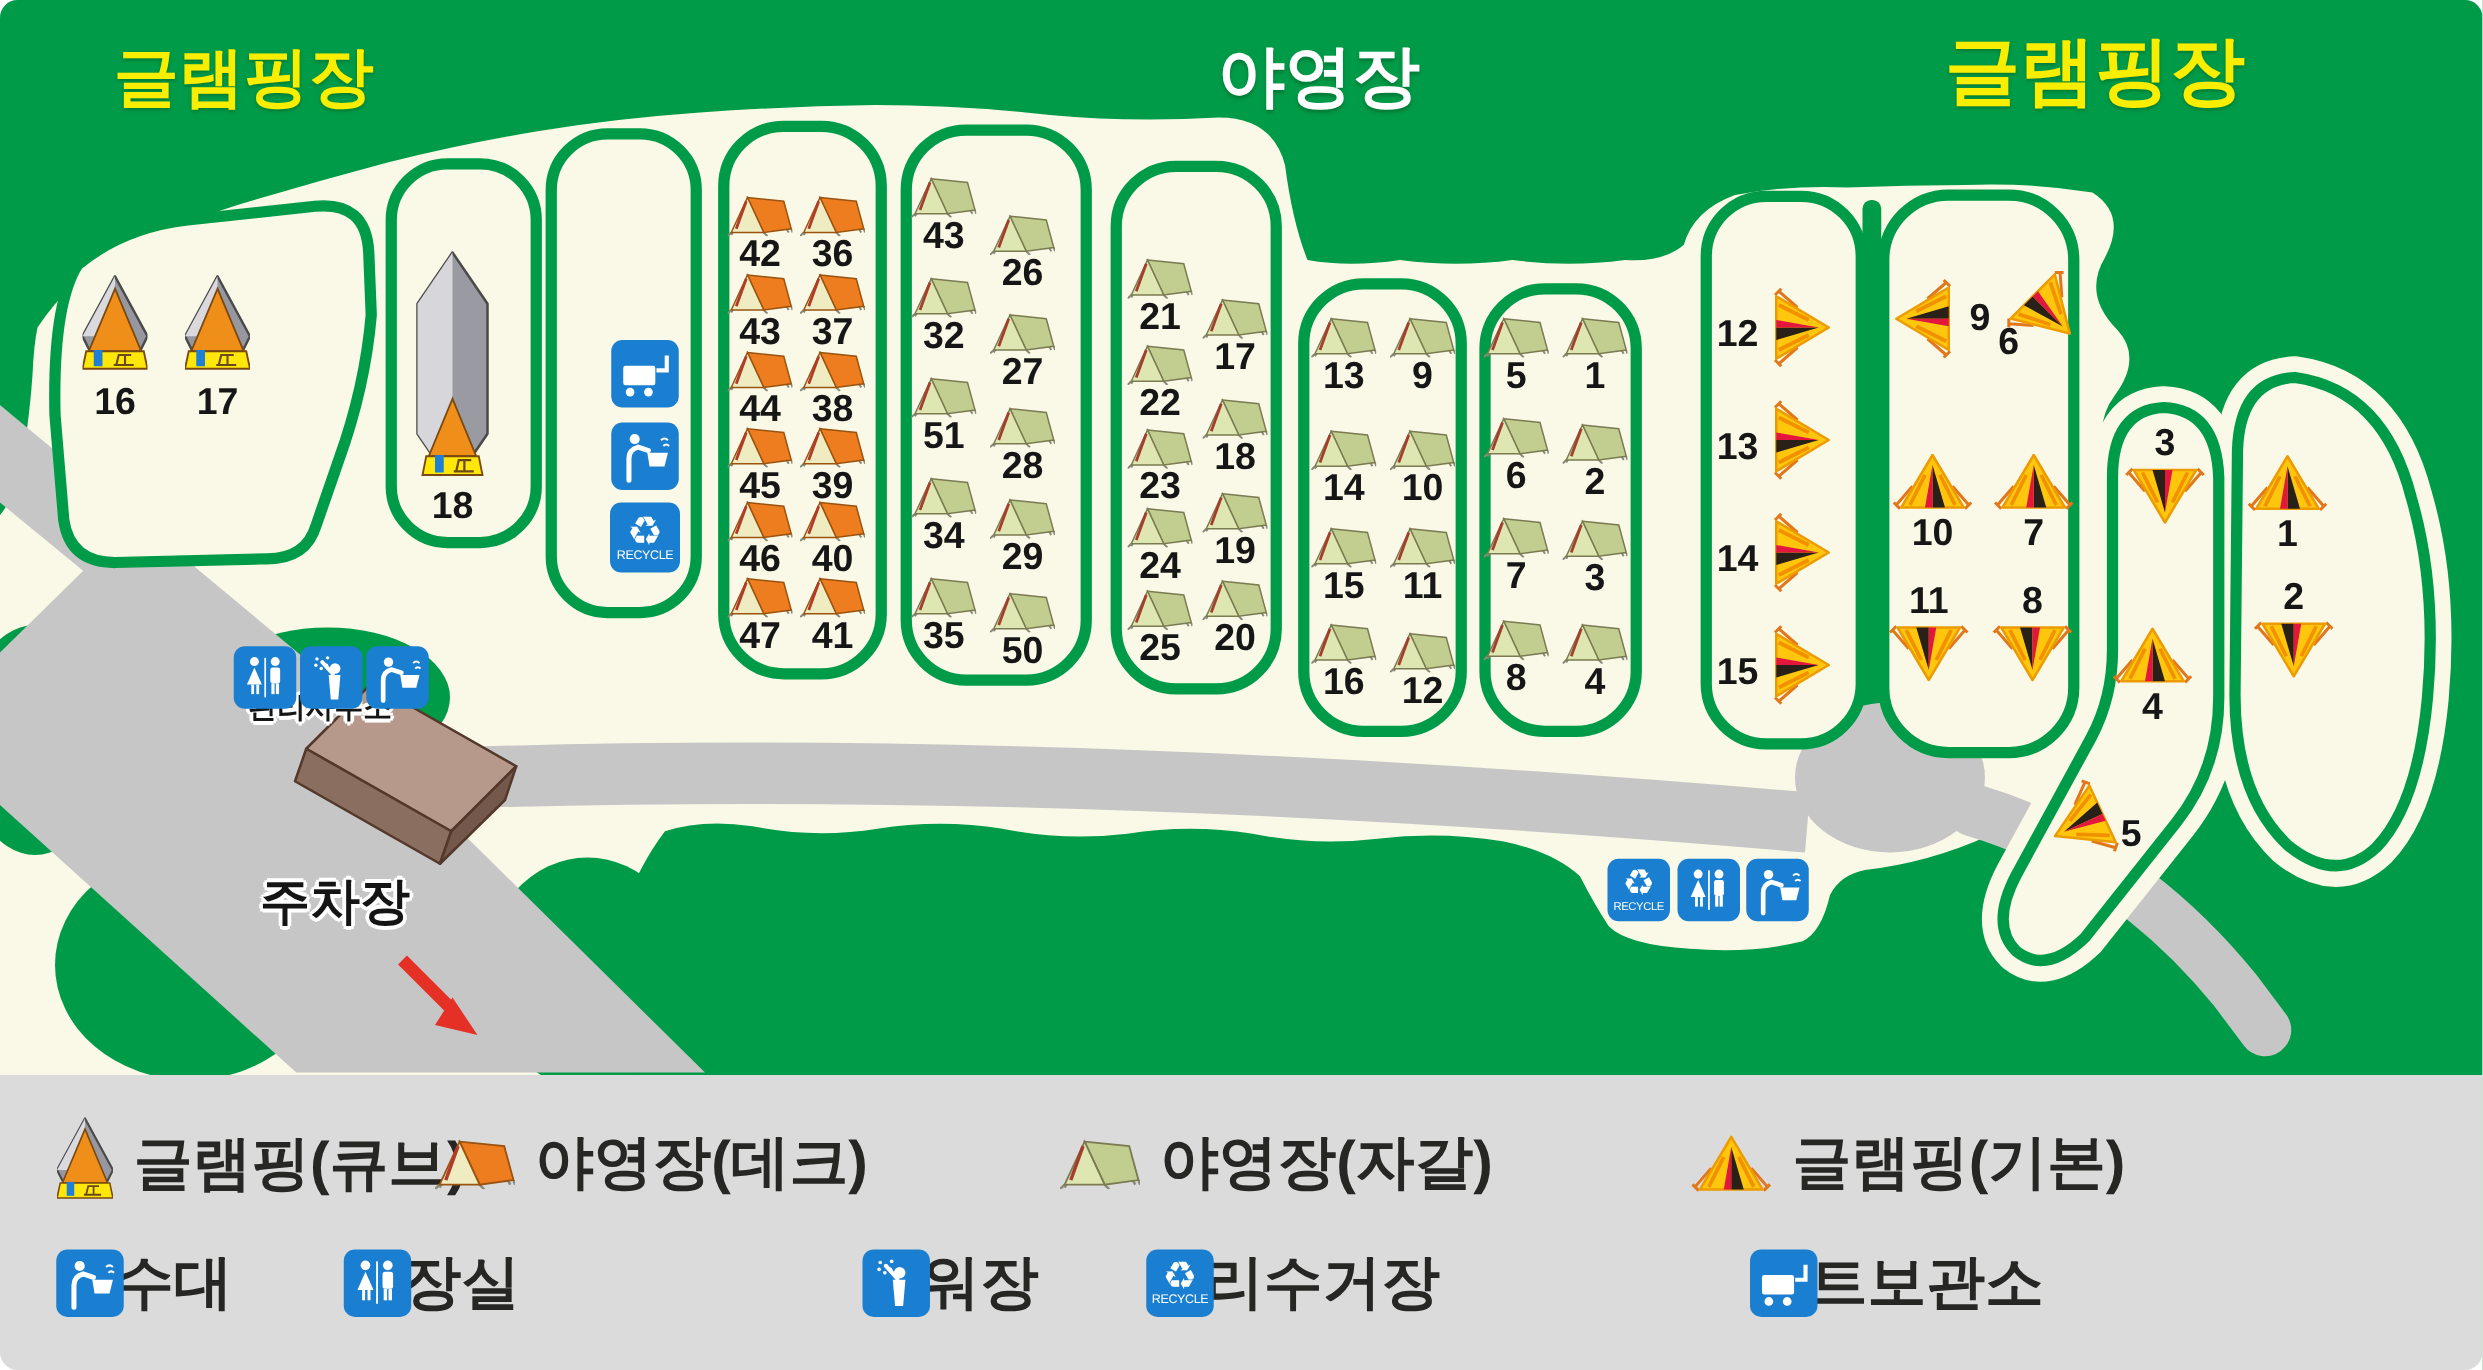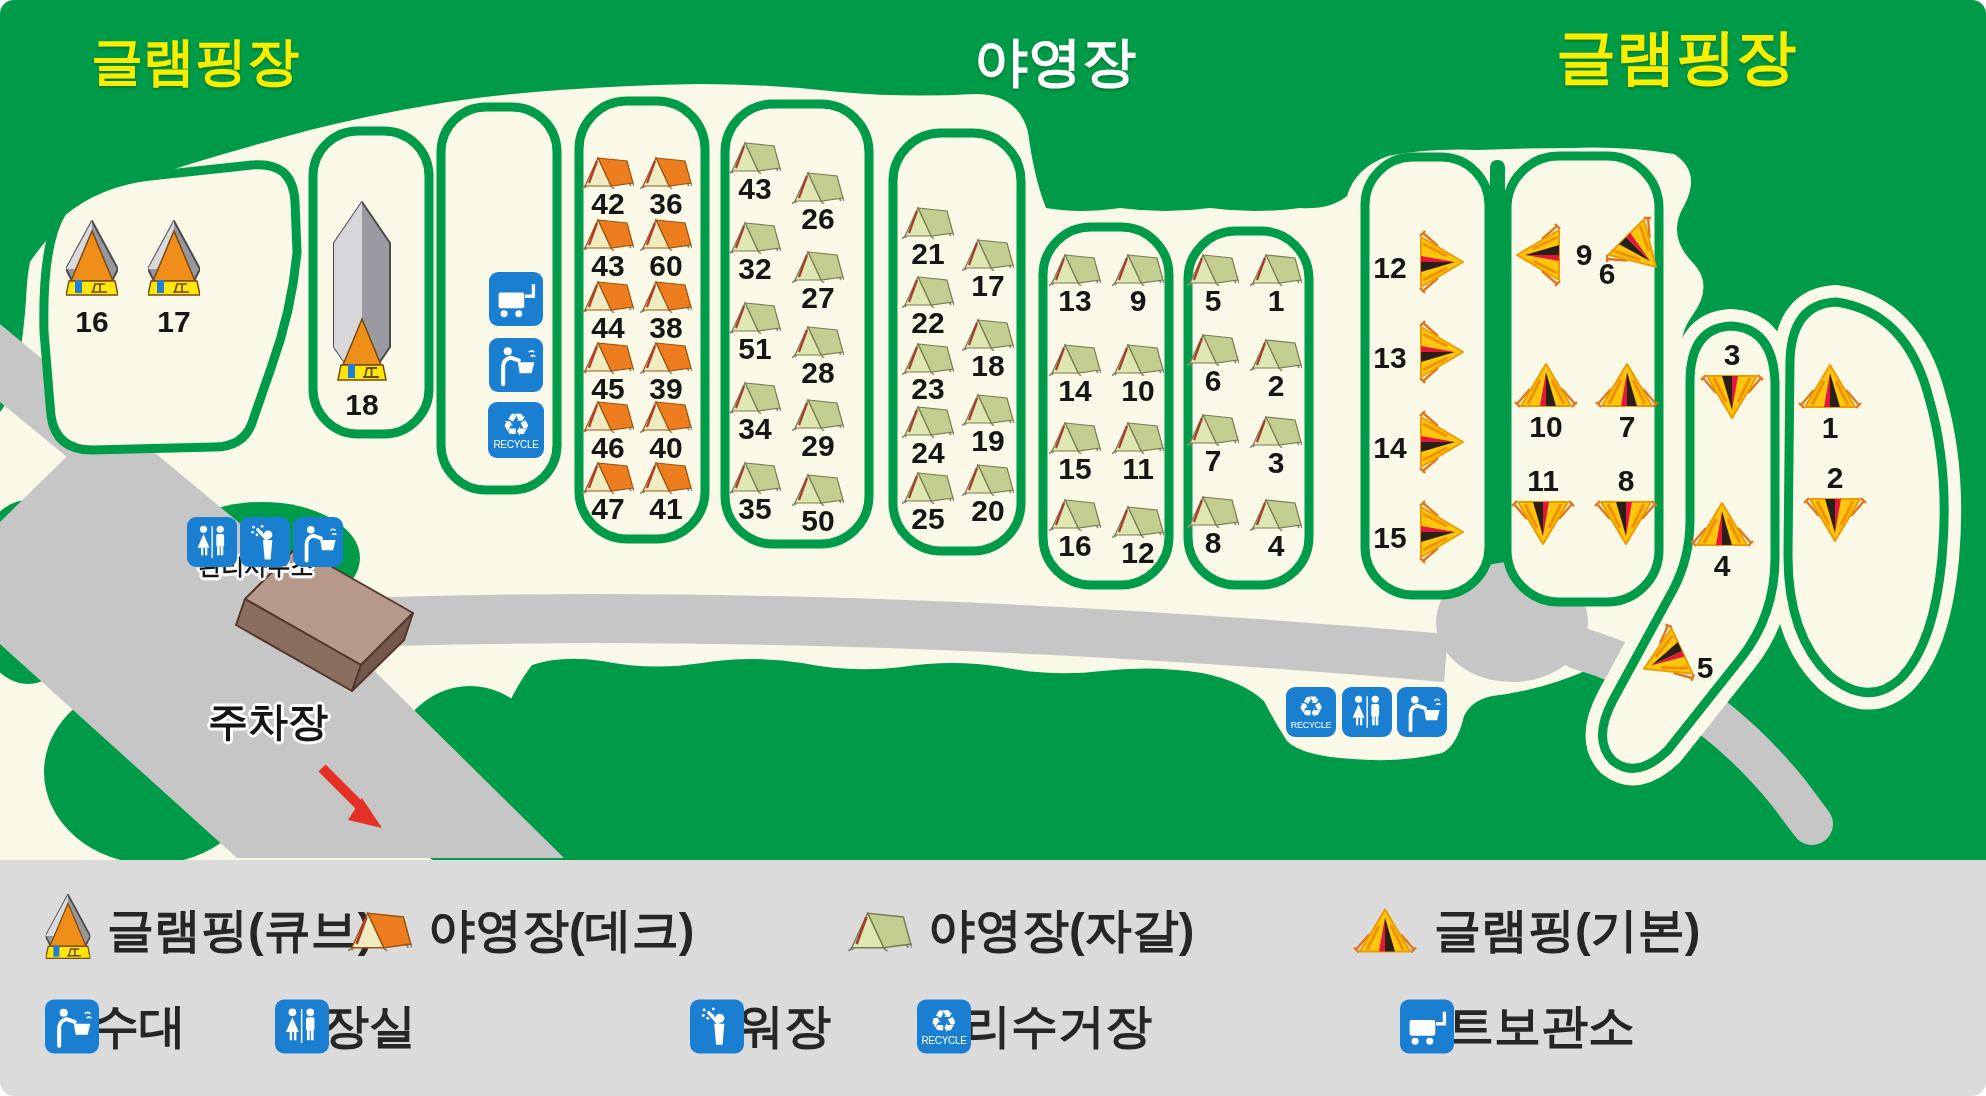--- a/index.html
+++ b/index.html
@@ -218,21 +218,21 @@
       <div class="tent" style="left: 608px; top: 234px;">
         <svg width="52" height="34" viewBox="0 0 52 34" style="transform:translate(-50%,-50%) rotate(0deg)">
           <use href="#t-deck"></use>
         </svg>
         <span class="tnum" style="left:0px;top:32px">43</span>
       </div>
       <div class="tent" style="left: 666px; top: 234px;">
         <svg width="52" height="34" viewBox="0 0 52 34" style="transform:translate(-50%,-50%) rotate(0deg)">
           <use href="#t-deck"></use>
         </svg>
-        <span class="tnum" style="left:0px;top:32px">60</span>
+        <span class="tnum" style="left:0px;top:32px">37</span>
       </div>
       <div class="tent" style="left: 608px; top: 296px;">
         <svg width="52" height="34" viewBox="0 0 52 34" style="transform:translate(-50%,-50%) rotate(0deg)">
           <use href="#t-deck"></use>
         </svg>
         <span class="tnum" style="left:0px;top:32px">44</span>
       </div>
       <div class="tent" style="left: 666px; top: 296px;">
         <svg width="52" height="34" viewBox="0 0 52 34" style="transform:translate(-50%,-50%) rotate(0deg)">
           <use href="#t-deck"></use>

